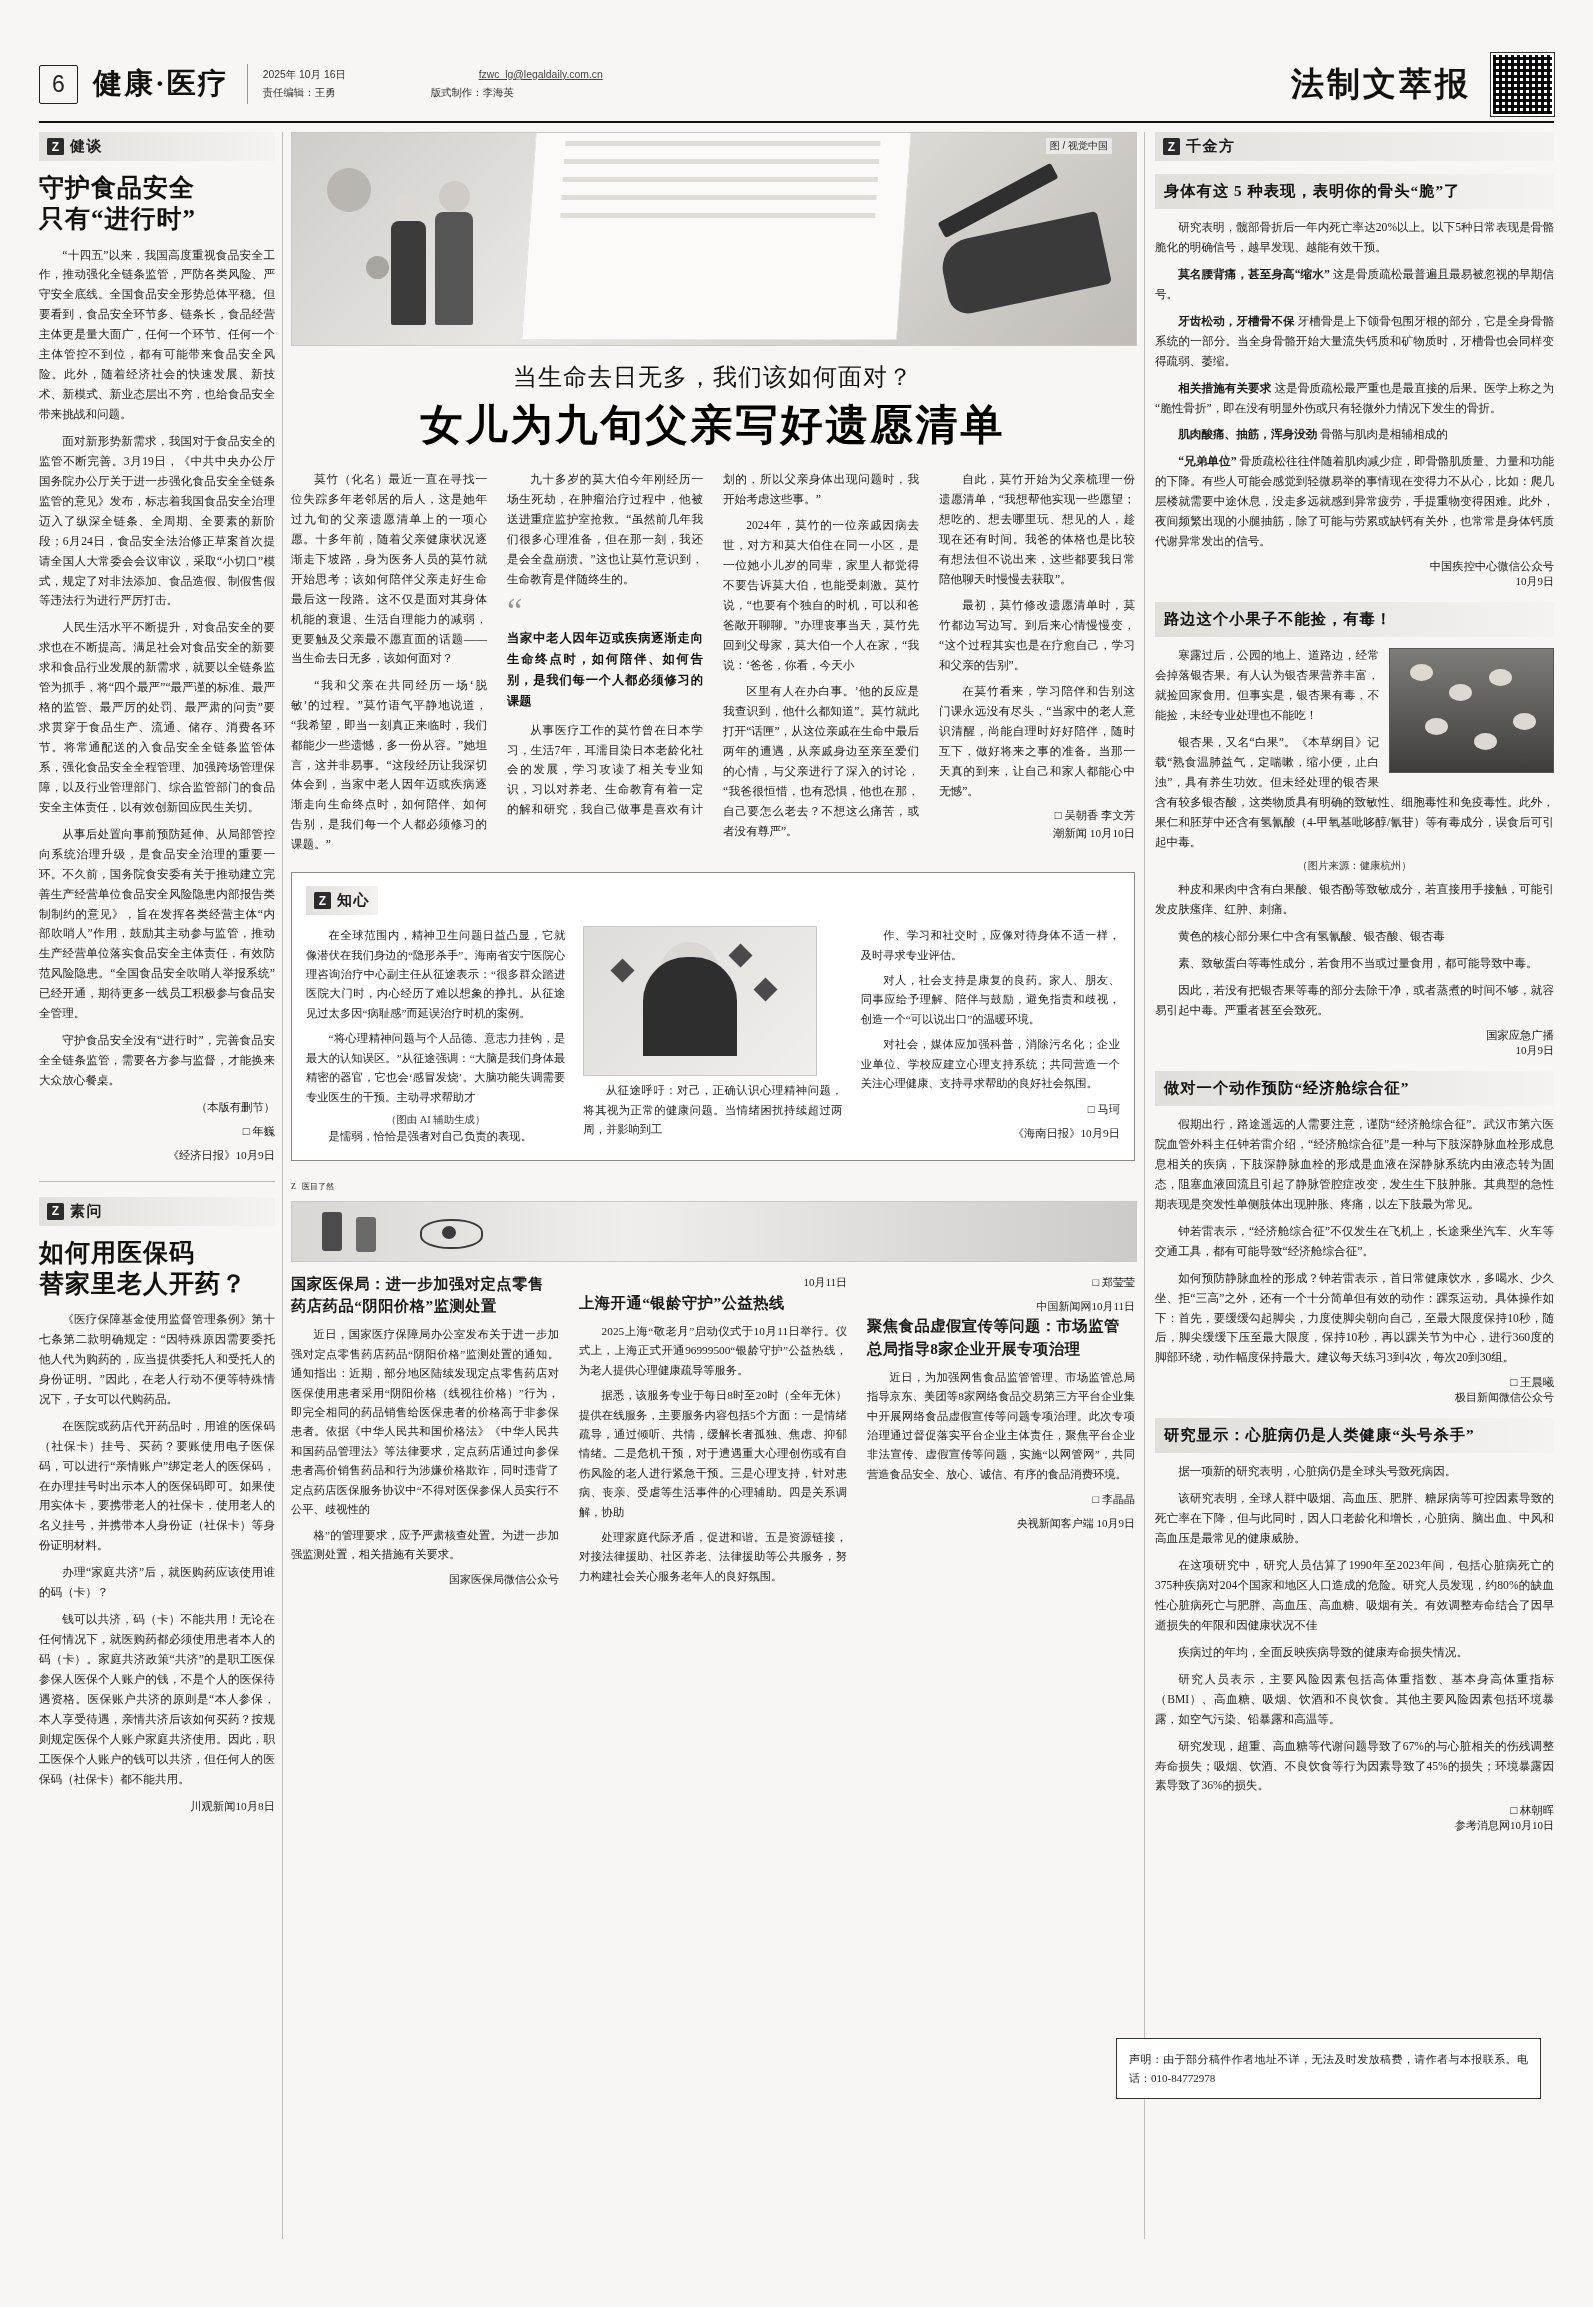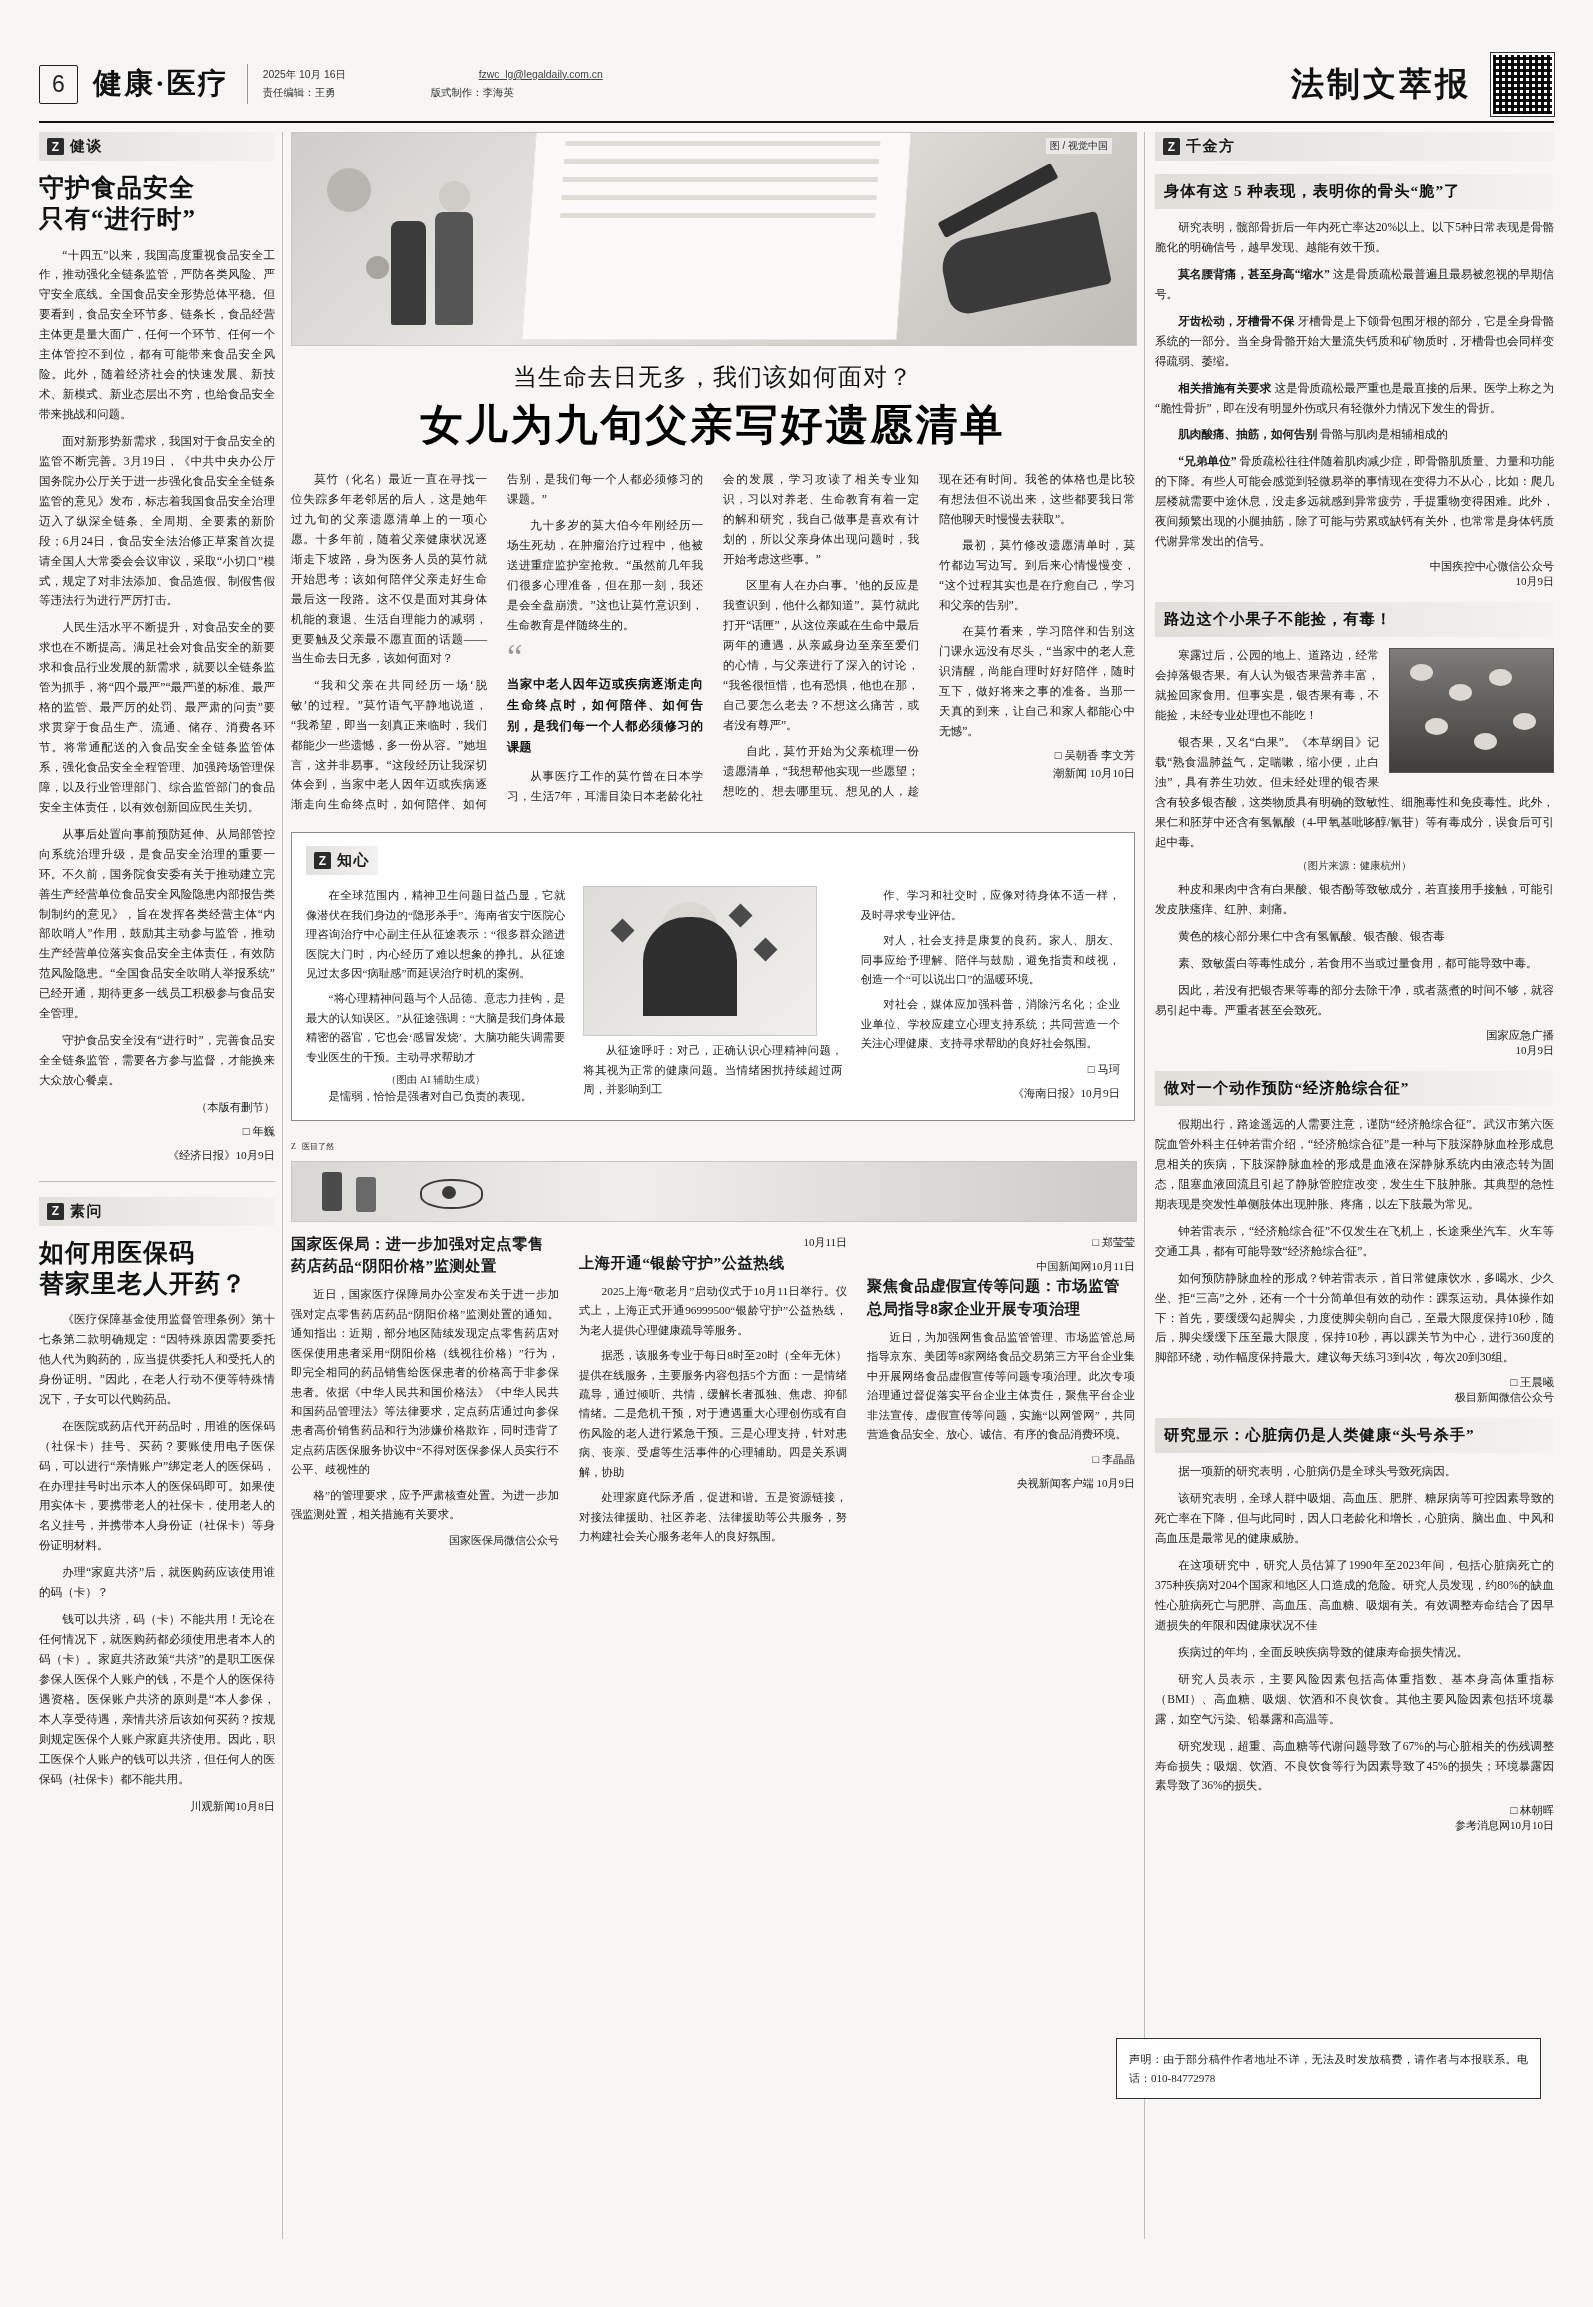--- a/index.html
+++ b/index.html
@@ -275,20 +275,21 @@
 
       <div class="feature-cols">
         <p>莫竹（化名）最近一直在寻找一位失踪多年老邻居的后人，这是她年过九旬的父亲遗愿清单上的一项心愿。十多年前，随着父亲健康状况逐渐走下坡路，身为医务人员的莫竹就开始思考；该如何陪伴父亲走好生命最后这一段路。这不仅是面对其身体机能的衰退、生活自理能力的减弱，更要触及父亲最不愿直面的话题——当生命去日无多，该如何面对？</p>
         <p>“我和父亲在共同经历一场‘脱敏’的过程。”莫竹语气平静地说道，“我希望，即当一刻真正来临时，我们都能少一些遗憾，多一份从容。”她坦言，这并非易事。“这段经历让我深切体会到，当家中老人因年迈或疾病逐渐走向生命终点时，如何陪伴、如何告别，是我们每一个人都必须修习的课题。”</p>
         <p>九十多岁的莫大伯今年刚经历一场生死劫，在肿瘤治疗过程中，他被送进重症监护室抢救。“虽然前几年我们很多心理准备，但在那一刻，我还是会全盘崩溃。”这也让莫竹意识到，生命教育是伴随终生的。</p>
         <div class="pullquote">
           <div class="qm">“</div>
           <div class="qt">当家中老人因年迈或疾病逐渐走向生命终点时，如何陪伴、如何告别，是我们每一个人都必须修习的课题</div>
         </div>
         <p>从事医疗工作的莫竹曾在日本学习，生活7年，耳濡目染日本老龄化社会的发展，学习攻读了相关专业知识，习以对养老、生命教育有着一定的解和研究，我自己做事是喜欢有计划的，所以父亲身体出现问题时，我开始考虑这些事。”</p>
+        <p>2024年，莫竹的一位亲戚因病去世，对方和莫大伯住在同一小区，是一位她小儿岁的同辈，家里人都觉得不要告诉莫大伯，也能受刺激。莫竹说，“也要有个独自的时机，可以和爸爸敞开聊聊。”办理丧事当天，莫竹先回到父母家，莫大伯一个人在家，“我说：‘爸爸，你看，今天小</p>
         <p>区里有人在办白事。’他的反应是我查识到，他什么都知道”。莫竹就此打开“话匣”，从这位亲戚在生命中最后两年的遭遇，从亲戚身边至亲至爱们的心情，与父亲进行了深入的讨论，“我爸很恒惜，也有恐惧，他也在那，自己要怎么老去？不想这么痛苦，或者没有尊严”。</p>
         <p>自此，莫竹开始为父亲梳理一份遗愿清单，“我想帮他实现一些愿望；想吃的、想去哪里玩、想见的人，趁现在还有时间。我爸的体格也是比较有想法但不说出来，这些都要我日常陪他聊天时慢慢去获取”。</p>
         <p>最初，莫竹修改遗愿清单时，莫竹都边写边写。到后来心情慢慢变，“这个过程其实也是在疗愈自己，学习和父亲的告别”。</p>
         <p>在莫竹看来，学习陪伴和告别这门课永远没有尽头，“当家中的老人意识清醒，尚能自理时好好陪伴，随时互下，做好将来之事的准备。当那一天真的到来，让自己和家人都能心中无憾”。</p>
         <div class="feature-sig">□ 吴朝香 李文芳</div>
         <div class="feature-sig">潮新闻 10月10日</div>
       </div>
 
       <div class="boxart">
         <div class="tag" style="display:inline-flex">
@@ -363,21 +364,21 @@
       </p>
       <p class="body">
         <b>牙齿松动，牙槽骨不保</b>
         <span>牙槽骨是上下颌骨包围牙根的部分，它是全身骨骼系统的一部分。当全身骨骼开始大量流失钙质和矿物质时，牙槽骨也会同样变得疏弱、萎缩。</span>
       </p>
       <p class="body">
         <b>相关措施有关要求</b>
         <span>这是骨质疏松最严重也是最直接的后果。医学上称之为“脆性骨折”，即在没有明显外伤或只有轻微外力情况下发生的骨折。</span>
       </p>
       <p class="body">
-        <b>肌肉酸痛、抽筋，如何告别</b>
+        <b>肌肉酸痛、抽筋，浑身没劲</b>
         <span>骨骼与肌肉是相辅相成的</span>
       </p>
       <p class="body">
         <b>“兄弟单位”</b>
         <span>骨质疏松往往伴随着肌肉减少症，即骨骼肌质量、力量和功能的下降。有些人可能会感觉到轻微易举的事情现在变得力不从心，比如：爬几层楼就需要中途休息，没走多远就感到异常疲劳，手提重物变得困难。此外，夜间频繁出现的小腿抽筋，除了可能与劳累或缺钙有关外，也常常是身体钙质代谢异常发出的信号。</span>
       </p>
       <div class="byline">中国疾控中心微信公众号</div>
       <div class="smallcap">10月9日</div>
 
       <div class="sub-tag">路边这个小果子不能捡，有毒！</div>

